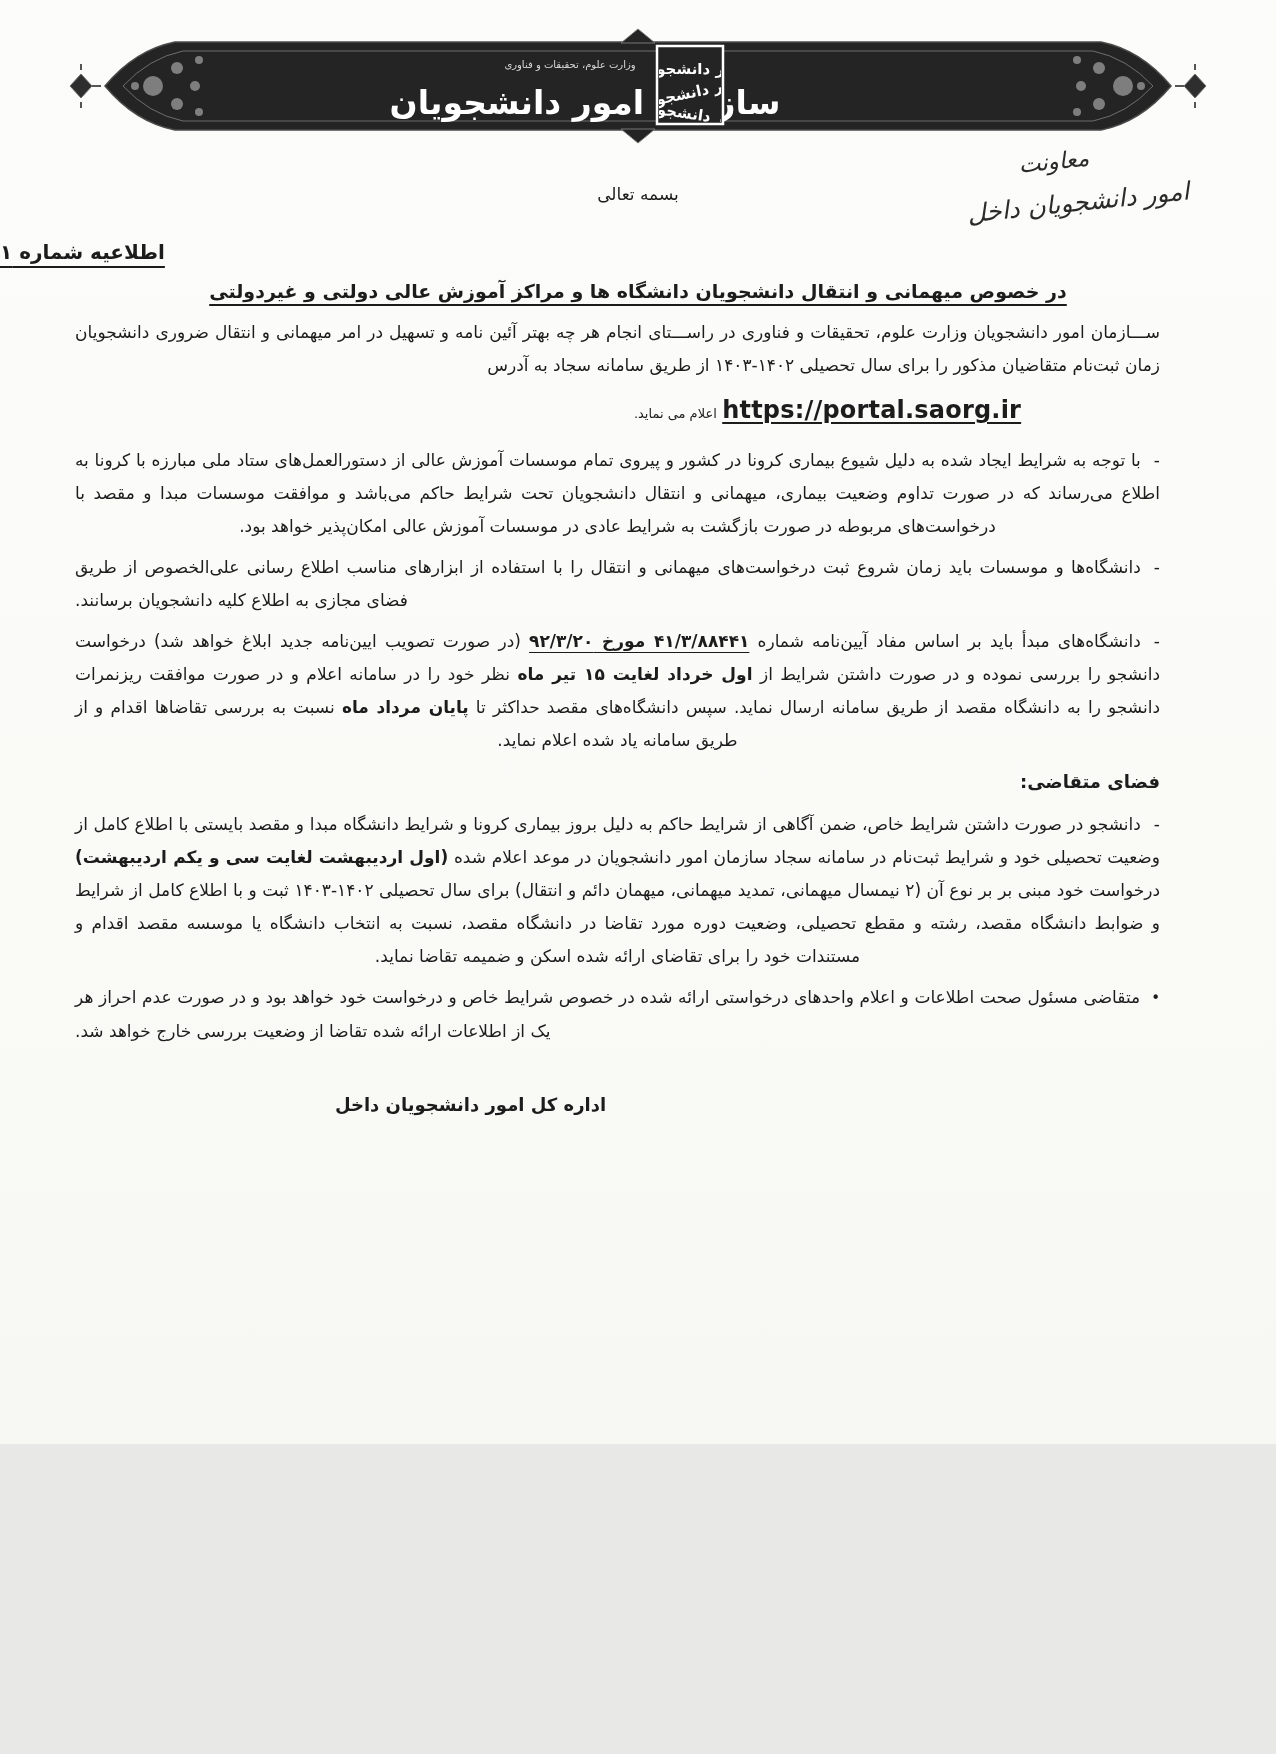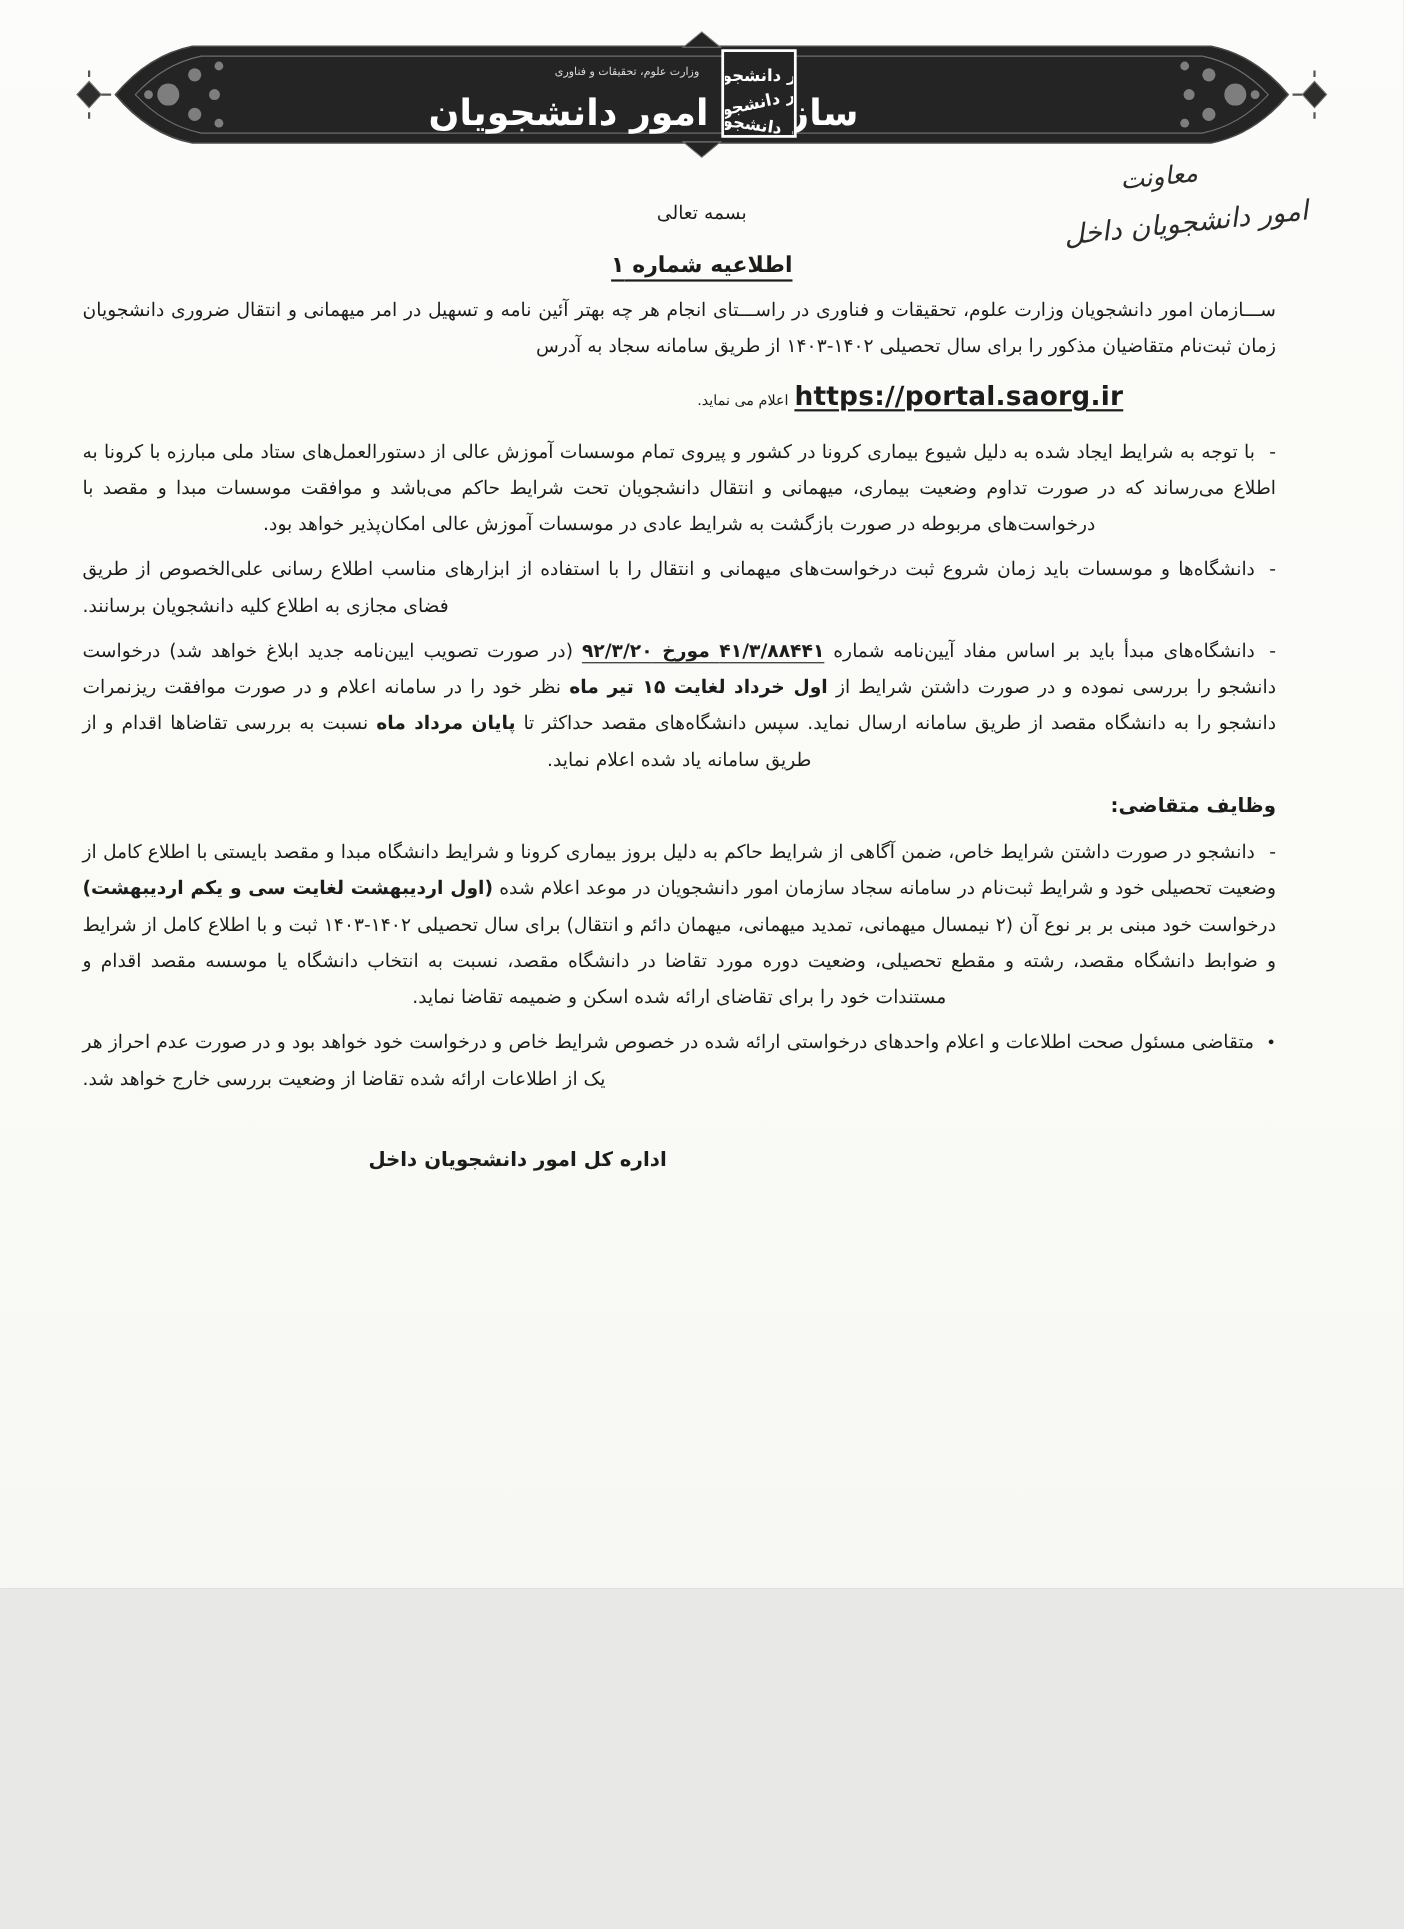--- a/index.html
+++ b/index.html
@@ -23,21 +23,21 @@
     position:absolute; top:146px; right:70px; width:260px;
     text-align:center; transform:rotate(-6deg);
     font-style:italic; color:#2b2b2b;
   }
   .hw1 { font-size:23px; margin-bottom:16px; margin-right:40px; }
   .hw2 { font-size:25px; white-space:nowrap; }
 
   
   .besmele { margin:0; padding-top:184px; text-align:center; font-size:17px; }
   .notice-no {
-    margin:24px 0 0 0; text-align:center; font-size:20px; font-weight:bold;
+    margin:36px 0 0 0; text-align:left; font-size:20px; font-weight:bold;
     text-decoration:underline; text-underline-offset:7px; text-decoration-thickness:2px;
   }
   .subject {
     margin:16px 75px 0 75px; text-align:center; font-size:19px; font-weight:bold;
     text-decoration:underline; text-underline-offset:6px; text-decoration-thickness:2px;
   }
 
   
   .doc-body {
     direction:rtl;
@@ -140,20 +140,21 @@
     </svg>
   </div>
 
   <div class="handwriting">
     <div class="hw1">معاونت</div>
     <div class="hw2">امور دانشجویان داخل</div>
   </div>
 
   <p class="besmele">بسمه تعالی</p>
   <h2 class="notice-no">اطلاعیه شماره ۱</h2>
+  <h1 class="subject">در خصوص میهمانی و انتقال دانشجویان دانشگاه ها و مراکز آموزش عالی دولتی و غیردولتی</h1>
 
   <div class="doc-body">
 
     <p class="para">
       <span>ســـازمان امور دانشجویان وزارت علوم، تحقیقات و فناوری در راســـتای انجام هر چه بهتر آئین نامه و تسهیل در امر میهمانی و انتقال ضروری دانشجویان زمان ثبت‌نام متقاضیان مذکور را برای سال تحصیلی ۱۴۰۲-۱۴۰۳ از طریق سامانه سجاد به آدرس</span>
     </p>
     <div class="url-line">
       <span class="url">https://portal.saorg.ir</span>
       <span class="url-suffix">اعلام می نماید.</span>
     </div>
@@ -163,21 +164,21 @@
     </p>
 
     <p class="para last-left">
       <span class="marker">-</span><span>دانشگاه‌ها و موسسات باید زمان شروع ثبت درخواست‌های میهمانی و انتقال را با استفاده از ابزارهای مناسب اطلاع رسانی علی‌الخصوص از طریق فضای مجازی به اطلاع کلیه دانشجویان برسانند.</span>
     </p>
 
     <p class="para last-center">
       <span class="marker">-</span><span>دانشگاه‌های مبدأ باید بر اساس مفاد آیین‌نامه شماره </span><span class="ref-num">۴۱/۳/۸۸۴۴۱ مورخ ۹۲/۳/۲۰</span><span> (در صورت تصویب ایین‌نامه جدید ابلاغ خواهد شد) درخواست دانشجو را بررسی نموده و در صورت داشتن شرایط از </span><b>اول خرداد لغایت ۱۵ تیر ماه</b><span> نظر خود را در سامانه اعلام و در صورت موافقت ریزنمرات دانشجو را به دانشگاه مقصد از طریق سامانه ارسال نماید. سپس دانشگاه‌های مقصد حداکثر تا </span><b>پایان مرداد ماه</b><span> نسبت به بررسی تقاضاها اقدام و از طریق سامانه یاد شده اعلام نماید.</span>
     </p>
 
-    <div class="duties-heading">وظایف متقاضی:</div>
+    <div class="duties-heading">فضای متقاضی:</div>
 
     <p class="para last-center">
       <span class="marker">-</span><span>دانشجو در صورت داشتن شرایط خاص، ضمن آگاهی از شرایط حاکم به دلیل بروز بیماری کرونا و شرایط دانشگاه مبدا و مقصد بایستی با اطلاع کامل از وضعیت تحصیلی خود و شرایط ثبت‌نام در سامانه سجاد سازمان امور دانشجویان در موعد اعلام شده </span><b>(اول اردیبهشت لغایت سی و یکم اردیبهشت)</b><span> درخواست خود مبنی بر بر نوع آن (۲ نیمسال میهمانی، تمدید میهمانی، میهمان دائم و انتقال) برای سال تحصیلی ۱۴۰۲-۱۴۰۳ ثبت و با اطلاع کامل از شرایط و ضوابط دانشگاه مقصد، رشته و مقطع تحصیلی، وضعیت دوره مورد تقاضا در دانشگاه مقصد، نسبت به انتخاب دانشگاه یا موسسه مقصد اقدام و مستندات خود را برای تقاضای ارائه شده اسکن و ضمیمه تقاضا نماید.</span>
     </p>
 
 
     <p class="para last-left">
       <span class="dot-marker">•</span><span>متقاضی مسئول صحت اطلاعات و اعلام واحدهای درخواستی ارائه شده در خصوص شرایط خاص و درخواست خود خواهد بود و در صورت عدم احراز هر یک از اطلاعات ارائه شده تقاضا از وضعیت بررسی خارج خواهد شد.</span>
     </p>
 

